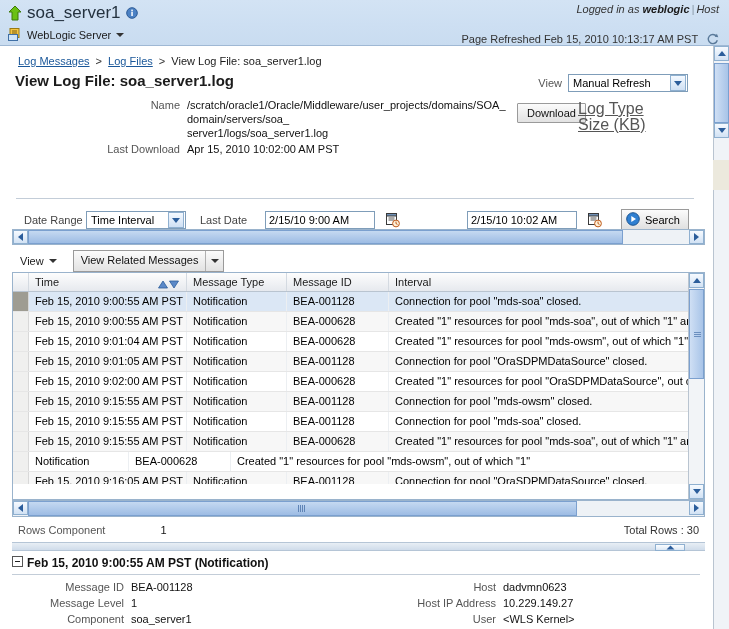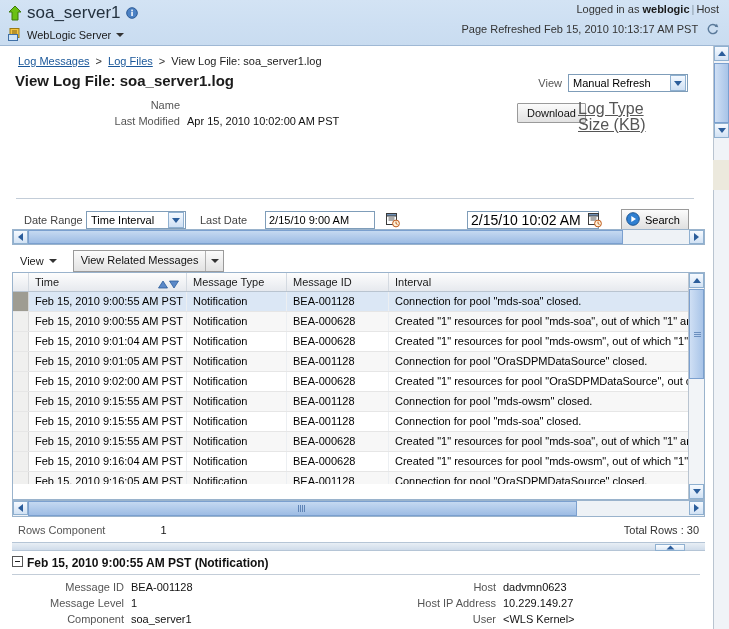--- a/index.html
+++ b/index.html
@@ -34,21 +34,21 @@
   .srv-sub-label { font-size:11px; color:#1a1a1a; }
   .caret-down {
     display:inline-block; margin-left:5px;
     width:0;height:0;border-left:4px solid transparent;border-right:4px solid transparent;
     border-top:4px solid #333;
   }
   .topbar-right {
     position:absolute; right:10px; top:3px; text-align:right;
     font-size:11px; color:#333;
   }
-  .login-line { margin-bottom:8px; white-space:nowrap; }
+  .login-line { margin-bottom:18px; white-space:nowrap;font-style:italic; }
   .login-user { font-weight:bold; color:#1a1a1a; }
   .login-sep { color:#8a9aa8; padding:0 2px; }
   .login-host { color:#333; }
   .refresh-line { white-space:nowrap; color:#333; }
   .refresh-icon { display:inline-block; vertical-align:-3px; margin-left:5px; }
 
   
   .content {
     position:absolute; left:0; top:46px; width:713px; height:583px;
     background:#ffffff; box-sizing:border-box;
@@ -108,22 +108,22 @@
   .dr-select { position:absolute; left:86px; top:3px; width:100px; }
   .sd-label { position:absolute; left:200px; top:6px; color:#444; font-size:11px; }
   .sd-input {
     position:absolute; left:265px; top:3px; width:110px; height:18px;
     border:1px solid #7f9db9; background:#fff; font-size:11px;
     padding:0 3px; box-sizing:border-box; font-family:"Liberation Sans",sans-serif;
   }
   .cal-icon1 { position:absolute; left:385px; top:4px; }
   .ed-label { position:absolute; left:410px; top:20px; color:#444; font-size:11px; }
   .ed-input {
-    position:absolute; left:467px; top:3px; width:132px; height:18px;
-    border:1px solid #7f9db9; background:#fff; font-size:14px;
+    position:absolute; left:467px; top:3px; width:110px; height:18px;
+    border:1px solid #7f9db9; background:#fff; font-size:11px;
     padding:0 3px; box-sizing:border-box; font-family:"Liberation Sans",sans-serif;
   }
   .cal-icon2 { position:absolute; left:587px; top:4px; }
   .search-btn {
     position:absolute; left:621px; top:1px; height:21px;
     border:1px solid #9a9a9a; background:linear-gradient(to bottom,#fbfbfb,#e0e0e0);
     display:flex; align-items:center; padding:0 8px 0 4px; font-size:11px; cursor:pointer;
   }
   .search-btn .play { margin-right:5px; }
 
@@ -348,23 +348,27 @@
         <span class="sel-text">Manual Refresh</span>
         <span class="sel-arrow-btn">
             <span class="sel-arrow"></span>
           </span>
       </span>
     </div>
 
     <div class="file-block">
       <div class="fld-row">
         <div class="fld-label">Name</div>
+        <div class="fld-value name-path">
+          <div>/scratch/oracle1/Oracle/Middleware/user_projects/domains/SOA_domain/servers/soa_</div>
+          <div>server1/logs/soa_server1.log</div>
+        </div>
       </div>
       <div class="fld-row" style="margin-top:2px;">
-        <div class="fld-label">Last Modified</div>
+        <div class="fld-label">Last Download</div>
         <div class="fld-value">Apr 15, 2010 10:02:00 AM PST</div>
       </div>
       <button class="download-btn">Download</button>
       <div class="logtype-block">
         <div>Log Type</div>
         <div>Size (KB)</div>
       </div>
     </div>
 
     <div class="hr-sep"></div>
@@ -510,21 +514,20 @@
           </div>
           <div class="tr alt">
             <div class="td sel"></div>
             <div class="td time">Feb 15, 2010 9:15:55 AM PST</div>
             <div class="td mtype">Notification</div>
             <div class="td mid">BEA-000628</div>
             <div class="td msg">Created "1" resources for pool "mds-soa", out of which "1" are avail</div>
           </div>
           <div class="tr">
             <div class="td sel"></div>
-            <div class="td time">Feb 15, 2010 9:16:04 AM PST</div>
             <div class="td mtype">Notification</div>
             <div class="td mid">BEA-000628</div>
             <div class="td msg">Created "1" resources for pool "mds-owsm", out of which "1" are av</div>
           </div>
           <div class="tr alt">
             <div class="td sel"></div>
             <div class="td time">Feb 15, 2010 9:16:05 AM PST</div>
             <div class="td mtype">Notification</div>
             <div class="td mid">BEA-001128</div>
             <div class="td msg">Connection for pool "OraSDPMDataSource" closed.</div>

